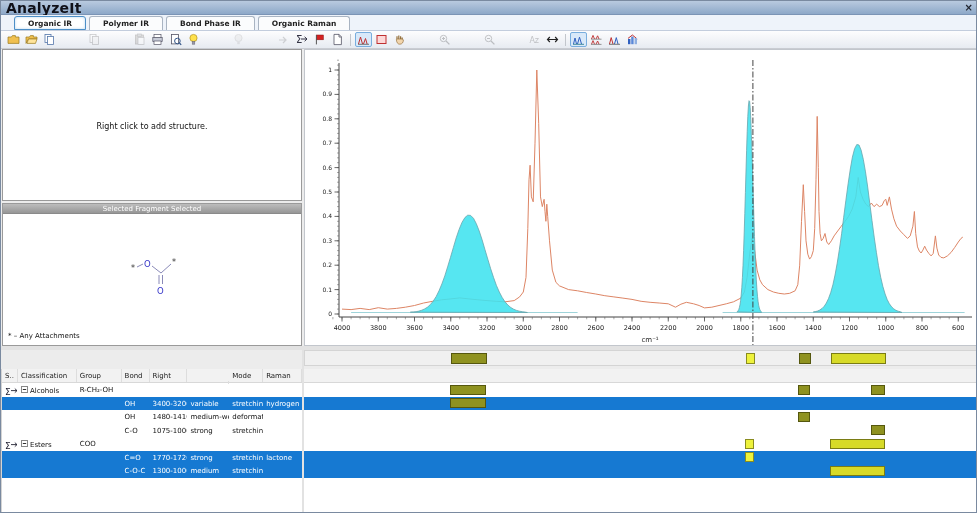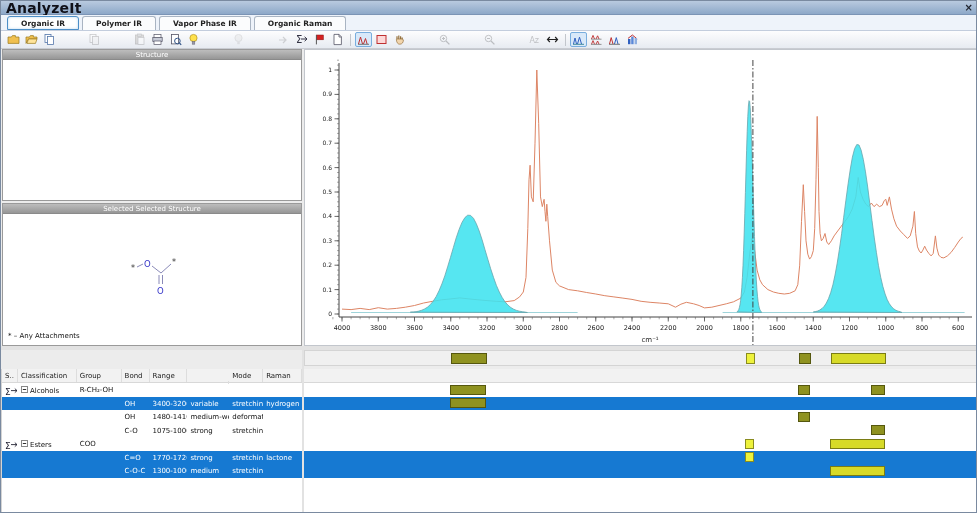--- a/index.html
+++ b/index.html
@@ -16,21 +16,21 @@
     background:linear-gradient(#b9cadf,#8da8c8);
     display:flex; align-items:center; justify-content:space-between;
     padding:0 5px; border-bottom:1px solid #7b94b5;
   }
   .titlebar .title { font-size:14px; font-weight:bold; color:#101018; letter-spacing:.2px; }
   .titlebar .close { font-size:10px; font-weight:bold; color:#20242e; cursor:pointer; line-height:10px; }
   
   .tabstrip {
     position:absolute; left:0; top:14px; width:977px; height:16px;
     background:#eef3fa; border-bottom:1px solid #c3cddd;
-    display:flex; align-items:flex-end; padding-left:6px; gap:3px;
+    display:flex; align-items:flex-end; padding-left:13px; gap:3px;
   }
   .tab {
     font-size:7.5px; font-weight:bold; color:#222; background:#fbfcfd;
     border:1px solid #a9b4c2; border-bottom:none; border-radius:3px 3px 0 0;
     padding:2px 13px 2px 13px; height:14px; line-height:10px; cursor:pointer;
   }
   .tab.active { background:#ffffff; border:1px solid #4d8fc7; box-shadow:inset 0 0 3px #bcd8f0; }
   
   .toolbar {
     position:absolute; left:0; top:30px; width:977px; height:18px;
@@ -89,21 +89,21 @@
 <div id="app">
 
   <div class="titlebar">
     <span class="title">AnalyzeIt</span>
     <span class="close">×</span>
   </div>
 
   <div class="tabstrip" id="tabstrip">
       <div class="tab active">Organic IR</div>
       <div class="tab">Polymer IR</div>
-      <div class="tab">Vapor Phase IR</div>
+      <div class="tab">Bond Phase IR</div>
       <div class="tab">Organic Raman</div>
     </div>
 
   <div class="toolbar" id="toolbar">
       <div class="tbtn">
         <svg width="13" height="13" viewBox="0 0 13 13">
           <path d="M1 4h3.4l1-1.4h3v1.4H12v6.4H1z" fill="#f0c050" stroke="#9a7a20" stroke-width=".7"></path>
         </svg>
       </div>
       <div class="tbtn">
@@ -249,25 +249,25 @@
         <svg width="13" height="13" viewBox="0 0 13 13">
           <rect x="2" y="6" width="2.4" height="5.2" fill="#3060c0"></rect>
           <rect x="5.2" y="3.6" width="2.4" height="7.6" fill="#5a88d8"></rect>
           <path d="M2 5.4L6.4 2l4.8 4" fill="none" stroke="#c03030" stroke-width="1"></path>
           <rect x="8.6" y="5" width="2.4" height="6.2" fill="#90b0e0"></rect>
         </svg>
       </div>
     </div>
 
   <div class="panel" style="left:1px; top:48px; width:300px; height:152px;">
-    <div class="panel-h">Structure</div>
+    <div class="ph-placeholder" style="top:72px;">Right click to add structure.</div>
   </div>
 
   <div class="panel" style="left:1px; top:202px; width:300px; height:143px;">
-    <div class="panel-h">Selected Selected Structure</div>
+    <div class="panel-h">Selected Fragment Selected</div>
     <svg id="molsvg" width="298" height="120" style="position:absolute; left:0; top:12px;">
         <g stroke="#8a8ab8" stroke-width="1" fill="none">
           <line x1="134" y1="51" x2="140" y2="48"></line>
           <line x1="149" y1="50" x2="158" y2="57"></line>
           <line x1="158" y1="57" x2="168" y2="48"></line>
           <line x1="156" y1="59" x2="156" y2="68"></line>
           <line x1="159.5" y1="59" x2="159.5" y2="68"></line>
         </g>
         <text x="128" y="55" font-size="8" fill="#333">*</text>
         <text x="141" y="51" font-size="8.5" fill="#3535c8">O</text>
@@ -483,21 +483,21 @@
     </div>
 
   <div class="vgap-lower"></div>
 
   <div class="tbl-left" id="tblleft">
       <div class="hdr-row">
         <div class="hdr-cell" style="width: 16px;">S..</div>
         <div class="hdr-cell" style="width: 59px;">Classification</div>
         <div class="hdr-cell" style="width: 45px;">Group</div>
         <div class="hdr-cell" style="width: 28px;">Bond</div>
-        <div class="hdr-cell" style="width: 38px;">Range</div>
+        <div class="hdr-cell" style="width: 38px;">Right</div>
         <div class="hdr-cell" style="width: 42px; margin-top: 12px;">Intensity</div>
         <div class="hdr-cell" style="width: 34px;">Mode</div>
         <div class="hdr-cell" style="width: 39px;">Raman</div>
       </div>
       <div class="t-row">
         <div class="t-cell" style="width: 16px;"><svg width="13" height="10" viewBox="0 0 13 10" style="vertical-align:-1px">
             <text x="0" y="8.6" font-size="9" fill="#223">Σ</text>
             <path d="M6 4.6h6M9.8 2.6L12 4.6 9.8 6.6" fill="none" stroke="#223" stroke-width=".9"></path>
           </svg></div>
         <div class="t-cell" style="width: 59px;"><span><svg width="7" height="7" viewBox="0 0 7 7" style="vertical-align:0px; margin-right:2px">

